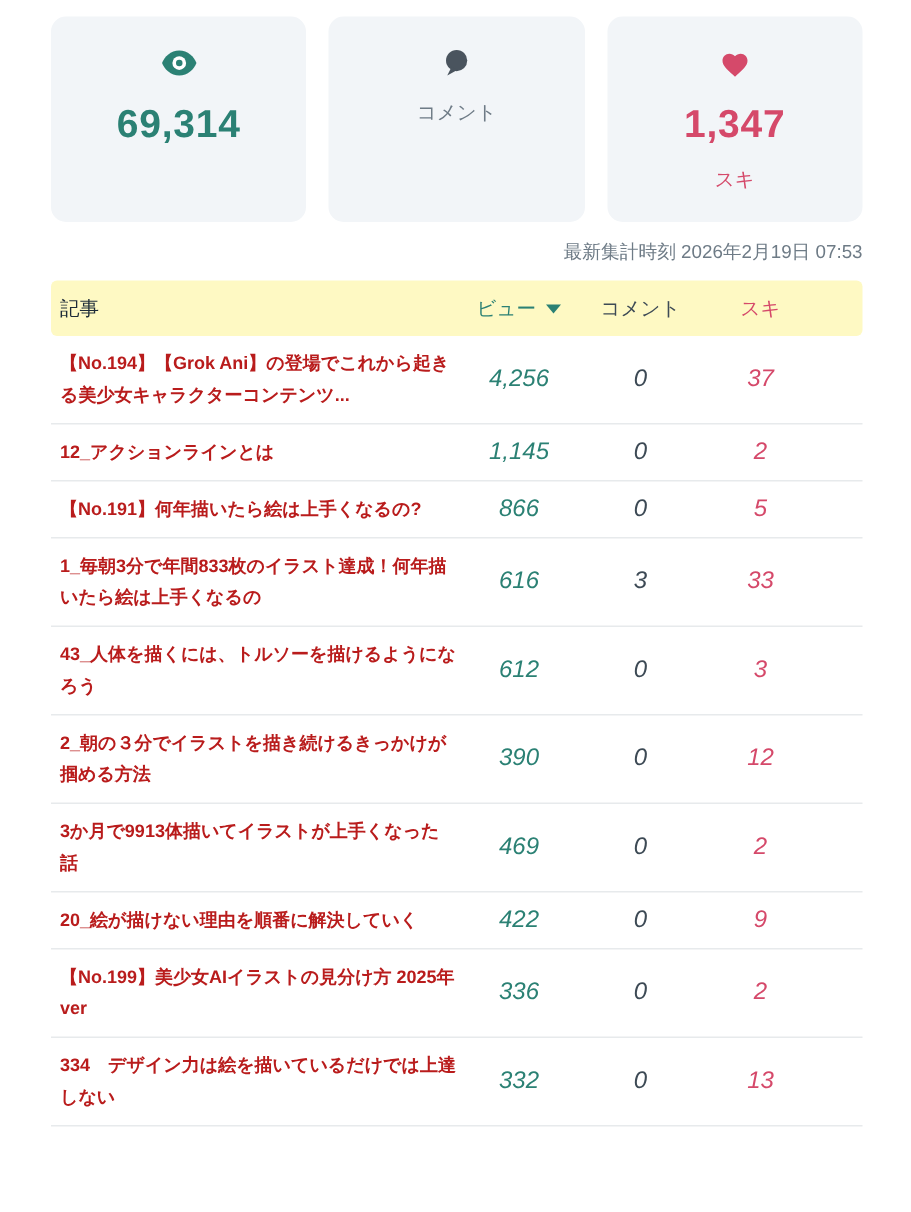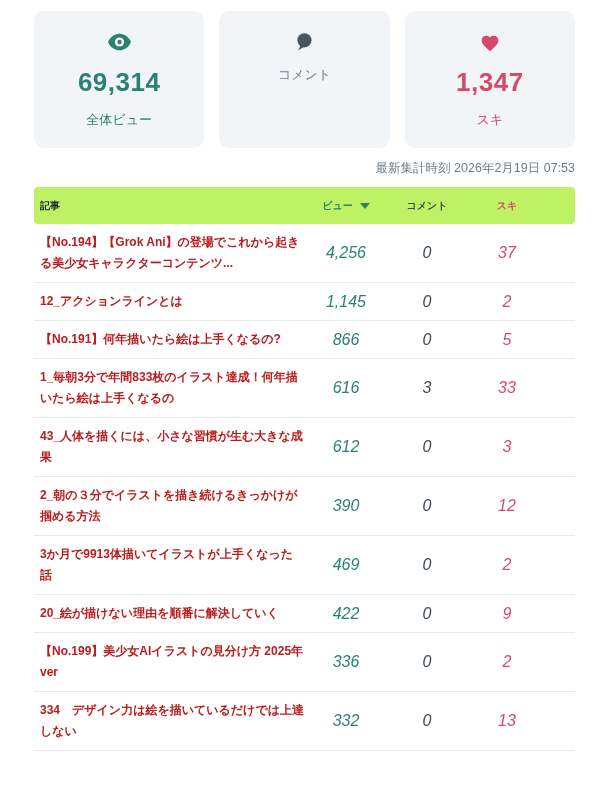--- a/index.html
+++ b/index.html
@@ -32,22 +32,22 @@
   }
 
   
   .grid-row {
     display: grid;
     grid-template-columns: 1fr 72px 90px 70px;
     padding-left: 6px; padding-right: 33px;
     align-items: center;
   }
   .thead {
-    background: #bef264; height: 37px; border-radius: 4px;
-    font-size: 10px; font-weight: 700;
+    background: #fef9c3; height: 37px; border-radius: 4px;
+    font-size: 13px; font-weight: 400;
   }
   .th-views { display: flex; align-items: center; justify-content: center; gap: 7px; cursor: pointer; }
   .num { text-align: center; }
   .sort-arrow {
     width: 0; height: 0; display: inline-block;
     border-left: 5px solid transparent; border-right: 5px solid transparent;
     border-top: 6px solid #2b8174;
   }
   .row { border-bottom: 1px solid #e7eaec; padding-top: 8px; padding-bottom: 8px; }
   .cell-title {
@@ -65,21 +65,20 @@
 
     <div class="card">
       <div class="card-icon">
         <svg width="25" height="20" viewBox="0 0 24 18">
           <path d="M12 1C6.6 1 2.4 5.1 1 9c1.4 3.9 5.6 8 11 8s9.6-4.1 11-8C21.6 5.1 17.4 1 12 1z" fill="#2b8174"></path>
           <circle cx="12" cy="9" r="4.4" fill="#ffffff"></circle>
           <circle cx="12" cy="9" r="2.1" fill="#2b8174"></circle>
         </svg>
       </div>
       <div class="card-value c-green">69,314</div>
-      <div class="card-label c-green">全体ビュー</div>
     </div>
 
     <div class="card">
       <div class="card-icon">
         <svg width="20" height="20" viewBox="0 0 24 24">
           <circle cx="12.5" cy="10" r="8.5" fill="#4a545e"></circle>
           <path d="M8.5 15 L5 22 L13 17.5 Z" fill="#4a545e"></path>
         </svg>
       </div>
       <div class="card-label c-gray">コメント</div>
@@ -133,21 +132,21 @@
     </div>
 
     <div class="grid-row row">
       <div class="cell-title">1_毎朝3分で年間833枚のイラスト達成！何年描いたら絵は上手くなるの</div>
       <div class="num cell-num c-green">616</div>
       <div class="num cell-num c-slate">3</div>
       <div class="num cell-num c-pink">33</div>
     </div>
 
     <div class="grid-row row">
-      <div class="cell-title">43_人体を描くには、小さな習慣が生む大きな成果</div>
+      <div class="cell-title">43_人体を描くには、トルソーを描けるようになろう</div>
       <div class="num cell-num c-green">612</div>
       <div class="num cell-num c-slate">0</div>
       <div class="num cell-num c-pink">3</div>
     </div>
 
     <div class="grid-row row">
       <div class="cell-title">2_朝の３分でイラストを描き続けるきっかけが掴める方法</div>
       <div class="num cell-num c-green">390</div>
       <div class="num cell-num c-slate">0</div>
       <div class="num cell-num c-pink">12</div>

